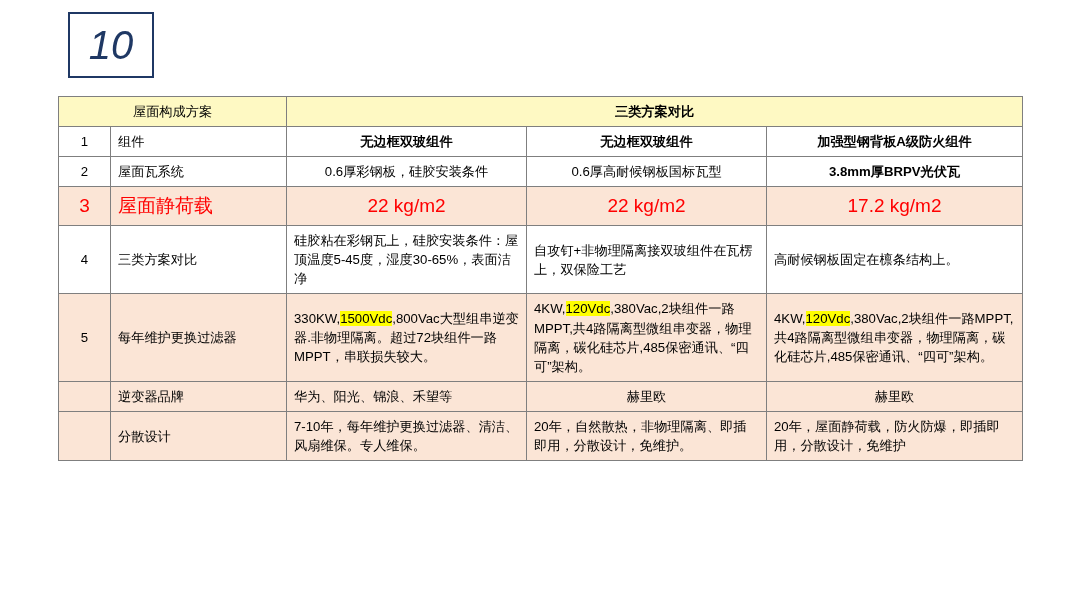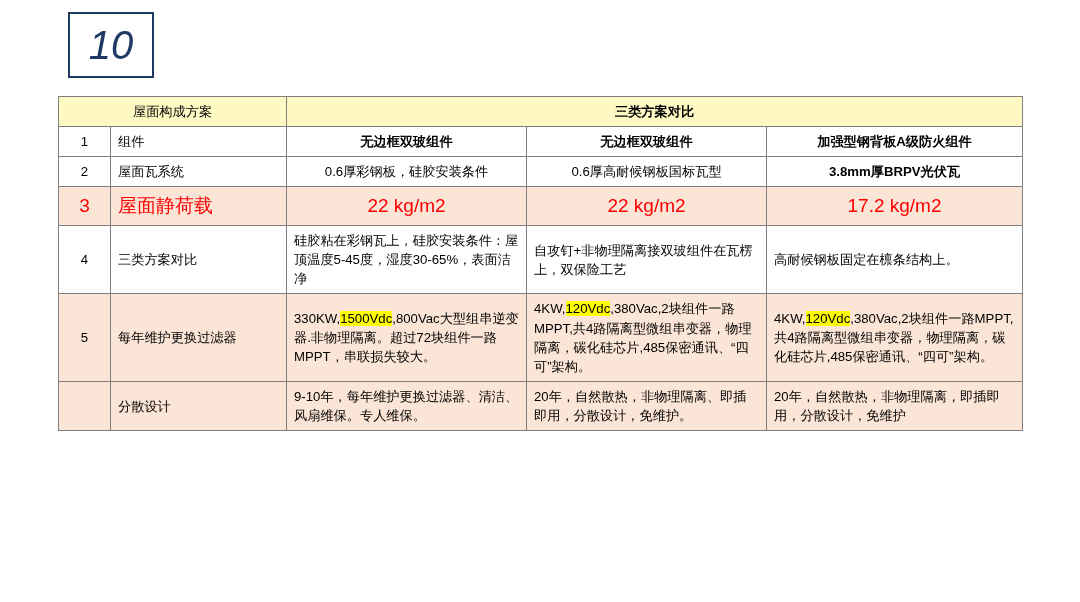--- a/index.html
+++ b/index.html
@@ -172,24 +172,31 @@
           <span>330KW,</span><span class="hl red">1500Vdc</span><span>,800Vac大型组串逆变器.非物理隔离。超过72块组件一路MPPT，串联损失较大。</span>
         </td>
         <td>
           <span>4KW,</span><span class="hl">120Vdc</span><span>,380Vac,2块组件一路MPPT,共4路隔离型微组串变器，物理隔离，碳化硅芯片,485保密通讯、“四可”架构。</span>
         </td>
         <td>
           <span>4KW,</span><span class="hl">120Vdc</span><span>,380Vac,2块组件一路MPPT,共4路隔离型微组串变器，物理隔离，碳化硅芯片,485保密通讯、“四可”架构。</span>
         </td>
       </tr>
 
+      <tr class="row-tan">
+        <td class="ctr"></td>
+        <td>逆变器品牌</td>
+        <td>华为、阳光、锦浪、禾望等</td>
+        <td class="ctr">赫里欧</td>
+        <td class="ctr">赫里欧</td>
+      </tr>
 
       <tr class="row-tan">
         <td class="ctr"></td>
         <td>分散设计</td>
-        <td class="red">9-10年，每年维护更换过滤器、清洁、风扇维保。专人维保。</td>
+        <td class="red">7-10年，每年维护更换过滤器、清洁、风扇维保。专人维保。</td>
         <td>20年，自然散热，非物理隔离、即插即用，分散设计，免维护。</td>
-        <td>20年，自然散热，非物理隔离，即插即用，分散设计，免维护</td>
+        <td>20年，屋面静荷载，防火防爆，即插即用，分散设计，免维护</td>
       </tr>
     </tbody>
   </table>
 
 </div>
 
 </body></html>

